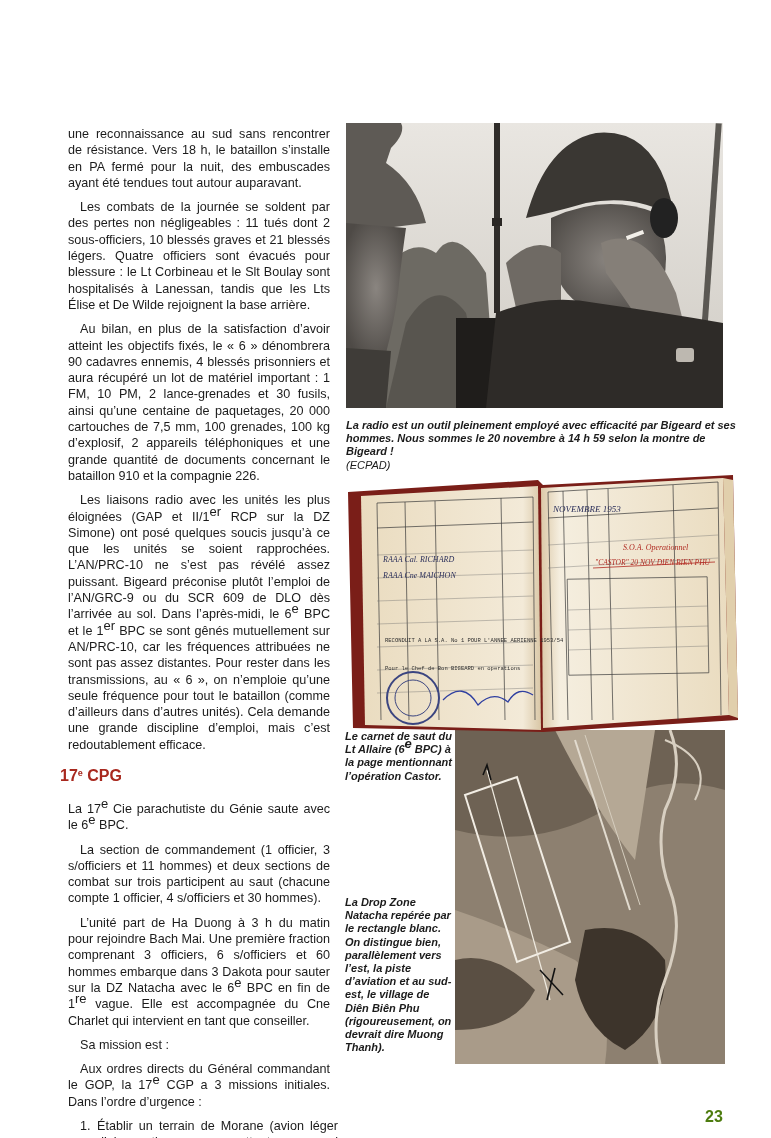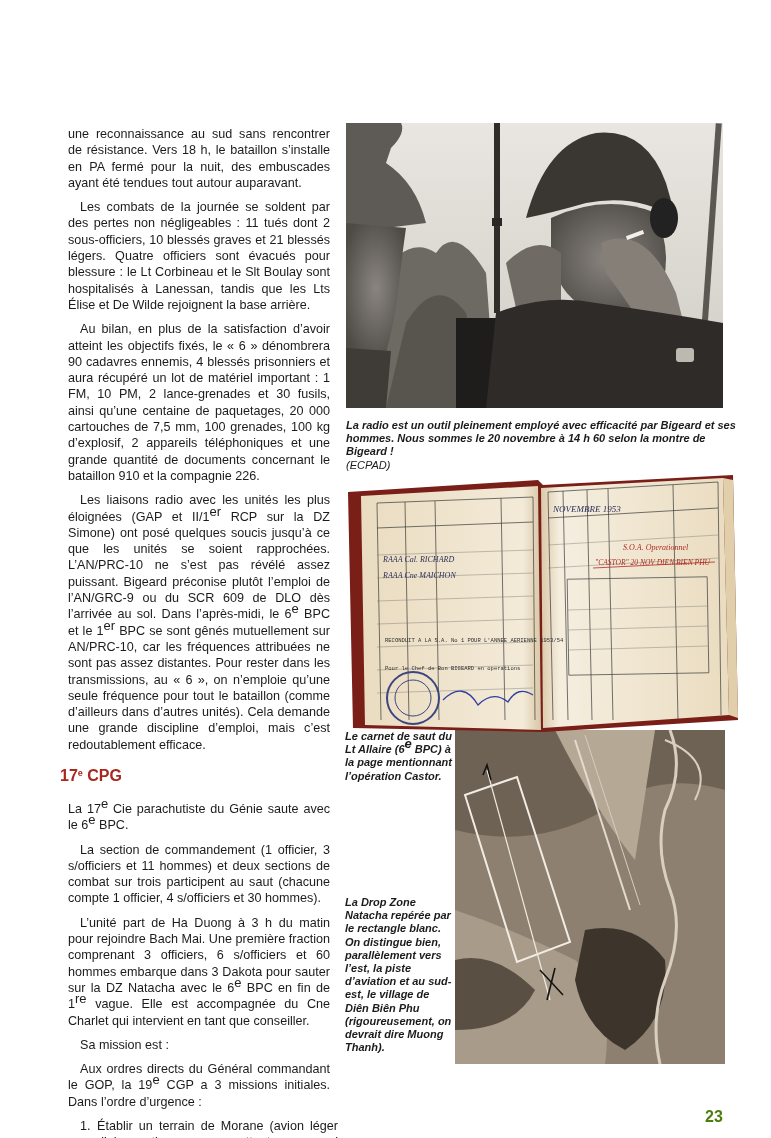--- a/index.html
+++ b/index.html
@@ -27,21 +27,21 @@
   <p>Les combats de la journée se soldent par des pertes non négligeables : 11 tués dont 2 sous-officiers, 10 blessés graves et 21 blessés légers. Quatre officiers sont évacués pour blessure : le Lt Corbineau et le Slt Boulay sont hospitalisés à Lanessan, tandis que les Lts Élise et De Wilde rejoignent la base arrière.</p>
   <p>Au bilan, en plus de la satisfaction d’avoir atteint les objectifs fixés, le « 6 » dénombrera 90 cadavres ennemis, 4 blessés prisonniers et aura récupéré un lot de matériel important : 1 FM, 10 PM, 2 lance-grenades et 30 fusils, ainsi qu’une centaine de paquetages, 20 000 cartouches de 7,5 mm, 100 grenades, 100 kg d’explosif, 2 appareils téléphoniques et une grande quantité de documents concernant le bataillon 910 et la compagnie 226.</p>
   <p><span>Les liaisons radio avec les unités les plus éloignées (GAP et II/1</span><sup>er</sup><span> RCP sur la DZ Simone) ont posé quelques soucis jusqu’à ce que les unités se soient rapprochées. L’AN/PRC-10 ne s’est pas révélé assez puissant. Bigeard préconise plutôt l’emploi de l’AN/GRC-9 ou du SCR 609 de DLO dès l’arrivée au sol. Dans l’après-midi, le 6</span><sup>e</sup><span> BPC et le 1</span><sup>er</sup><span> BPC se sont gênés mutuellement sur AN/PRC-10, car les fréquences attribuées ne sont pas assez distantes. Pour rester dans les transmissions, au « 6 », on n’emploie qu’une seule fréquence pour tout le bataillon (comme d’ailleurs dans d’autres unités). Cela demande une grande discipline d’emploi, mais c’est redoutablement efficace.</span></p>
 
   <h2><span>17</span><sup>e</sup><span> CPG</span></h2>
 
   <p class="noind"><span>La 17</span><sup>e</sup><span> Cie parachutiste du Génie saute avec le 6</span><sup>e</sup><span> BPC.</span></p>
   <p>La section de commandement (1 officier, 3 s/officiers et 11 hommes) et deux sections de combat sur trois participent au saut (chacune compte 1 officier, 4 s/officiers et 30 hommes).</p>
   <p><span>L’unité part de Ha Duong à 3 h du matin pour rejoindre Bach Mai. Une première fraction comprenant 3 officiers, 6 s/officiers et 60 hommes embarque dans 3 Dakota pour sauter sur la DZ Natacha avec le 6</span><sup>e</sup><span> BPC en fin de 1</span><sup>re</sup><span> vague. Elle est accompagnée du Cne Charlet qui intervient en tant que conseiller.</span></p>
   <p>Sa mission est :</p>
-  <p><span>Aux ordres directs du Général commandant le GOP, la 19</span><sup>e</sup><span> CGP a 3 missions initiales. Dans l’ordre d’urgence :</span></p>
+  <p><span>Aux ordres directs du Général commandant le GOP, la 17</span><sup>e</sup><span> CGP a 3 missions initiales. Dans l’ordre d’urgence :</span></p>
   <ol>
     <li><span class="num">1.</span><span>Établir un terrain de Morane (avion léger d’observation permettant aussi l’évacuation de blessés)</span></li>
     <li><span class="num">2.</span><span>Rétablir l’ancienne piste de Dakota de Diên Biên Phu</span></li>
   </ol>
   <div class="suite">(Suite page 28)</div>
 </div>
 
 <div class="photo" style="left:346px;top:123px;width:377px;height:285px;">
   <svg width="377" height="285" viewBox="0 0 377 285">
     <defs>
@@ -82,21 +82,21 @@
 
     <rect x="280" y="110" width="18" height="4" fill="#f2efe9" transform="rotate(-20 289 112)"></rect>
 
     <path d="M150 190 Q200 170 250 180 Q320 190 377 200 L377 285 L140 285 Z" fill="#2e2b28"></path>
 
     <rect x="330" y="225" width="18" height="14" rx="3" fill="#bdb8b0"></rect>
   </svg>
 </div>
 
 <div class="cap" style="left:346px;top:419px;width:390px;">
-  <div>La radio est un outil pleinement employé avec efficacité par Bigeard et ses hommes. Nous sommes le 20 novembre à 14 h 60 selon la montre de Bigeard !</div>
+  <div>La radio est un outil pleinement employé avec efficacité par Bigeard et ses hommes. Nous sommes le 20 novembre à 14 h 59 selon la montre de Bigeard !</div>
   <div class="plain">(ECPAD)</div>
 </div>
 
 <div class="photo" style="left:455px;top:730px;width:270px;height:334px;">
   <svg width="270" height="334" viewBox="0 0 270 334">
     <rect width="270" height="334" fill="#8d8070"></rect>
     <path d="M0 0 L270 0 L270 60 Q200 40 150 80 Q80 120 0 100 Z" fill="#6e6254"></path>
     <path d="M0 180 Q60 200 120 230 Q160 260 150 334 L0 334 Z" fill="#a99b89"></path>
     <path d="M100 0 Q140 80 180 130 L200 0 Z" fill="#b5a895"></path>
     <path d="M130 200 Q180 190 210 230 Q215 290 170 320 Q130 300 120 250 Z" fill="#3d342b"></path>

